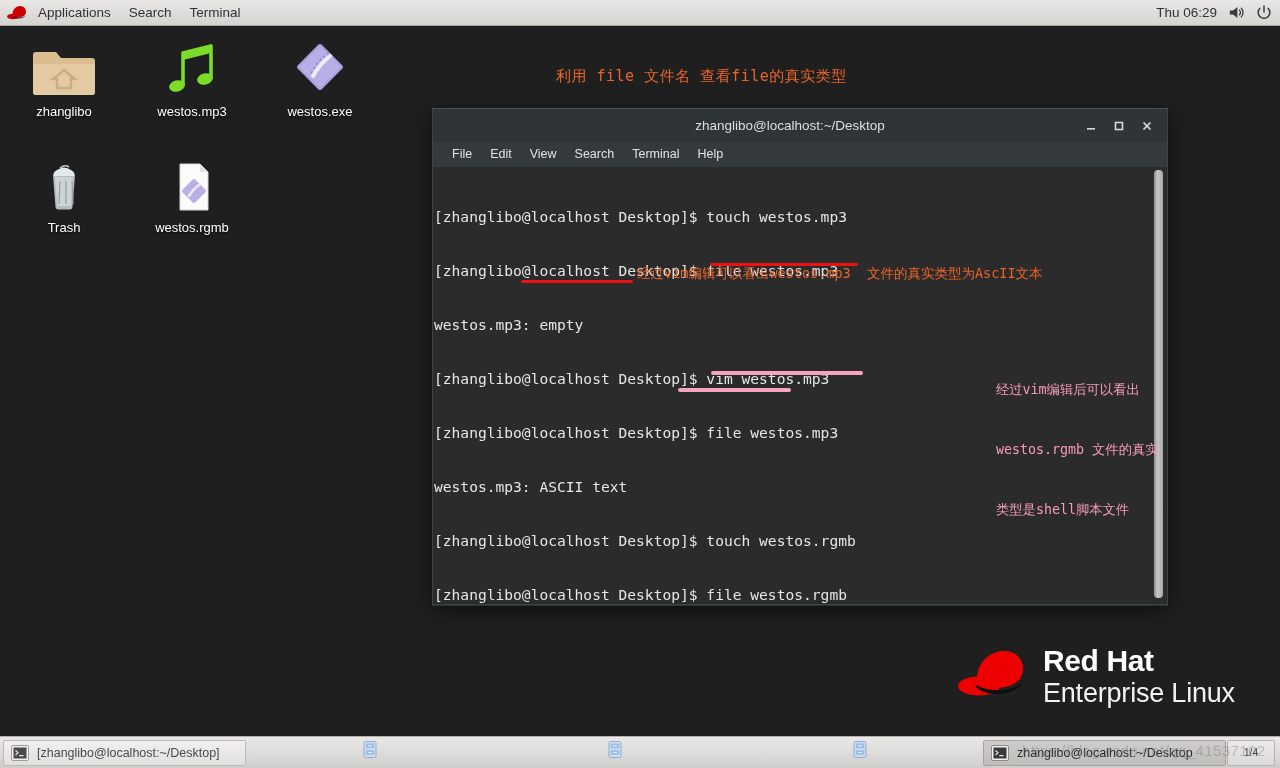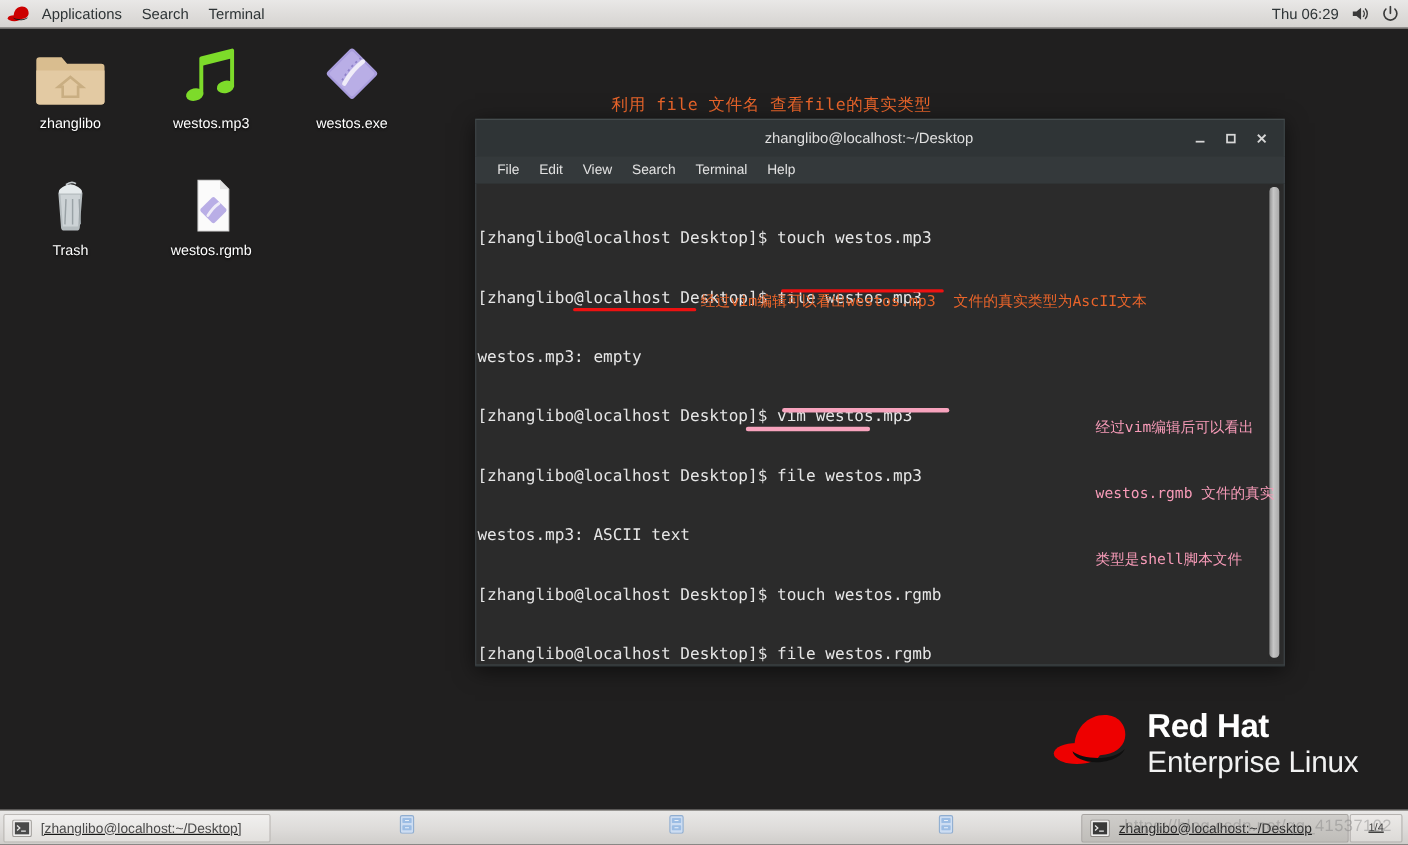--- a/index.html
+++ b/index.html
@@ -78,21 +78,20 @@
 
   
   #red-title {
     position: absolute;
     left: 556px; top: 67px;
     font-family: "DejaVu Sans Mono", monospace;
     font-size: 15px;
     color: #e8642a;
     letter-spacing: 0.5px;
     white-space: nowrap;
-    margin-top: 19px;
   }
 
   
   #term-window {
     position: absolute;
     left: 432px; top: 108px;
     width: 736px; height: 498px;
     background: #2e3436;
     box-shadow: 0 4px 18px rgba(0,0,0,0.55);
   }
@@ -222,21 +221,20 @@
   #taskbar {
     position: absolute;
     left: 0; bottom: 0;
     width: 1280px; height: 32px;
     background: linear-gradient(to bottom, #e9e8e7 0%, #dddbd9 55%, #cfcdca 100%);
     border-top: 1px solid #b2afac;
     display: flex;
     align-items: center;
     box-sizing: border-box;
     padding: 0 2px;
-    text-decoration: underline;
   }
   .taskitem {
     height: 26px;
     flex: 1 1 0;
     max-width: 247px;
     margin: 0 1px;
     display: flex;
     align-items: center;
     gap: 8px;
     padding: 0 7px;

